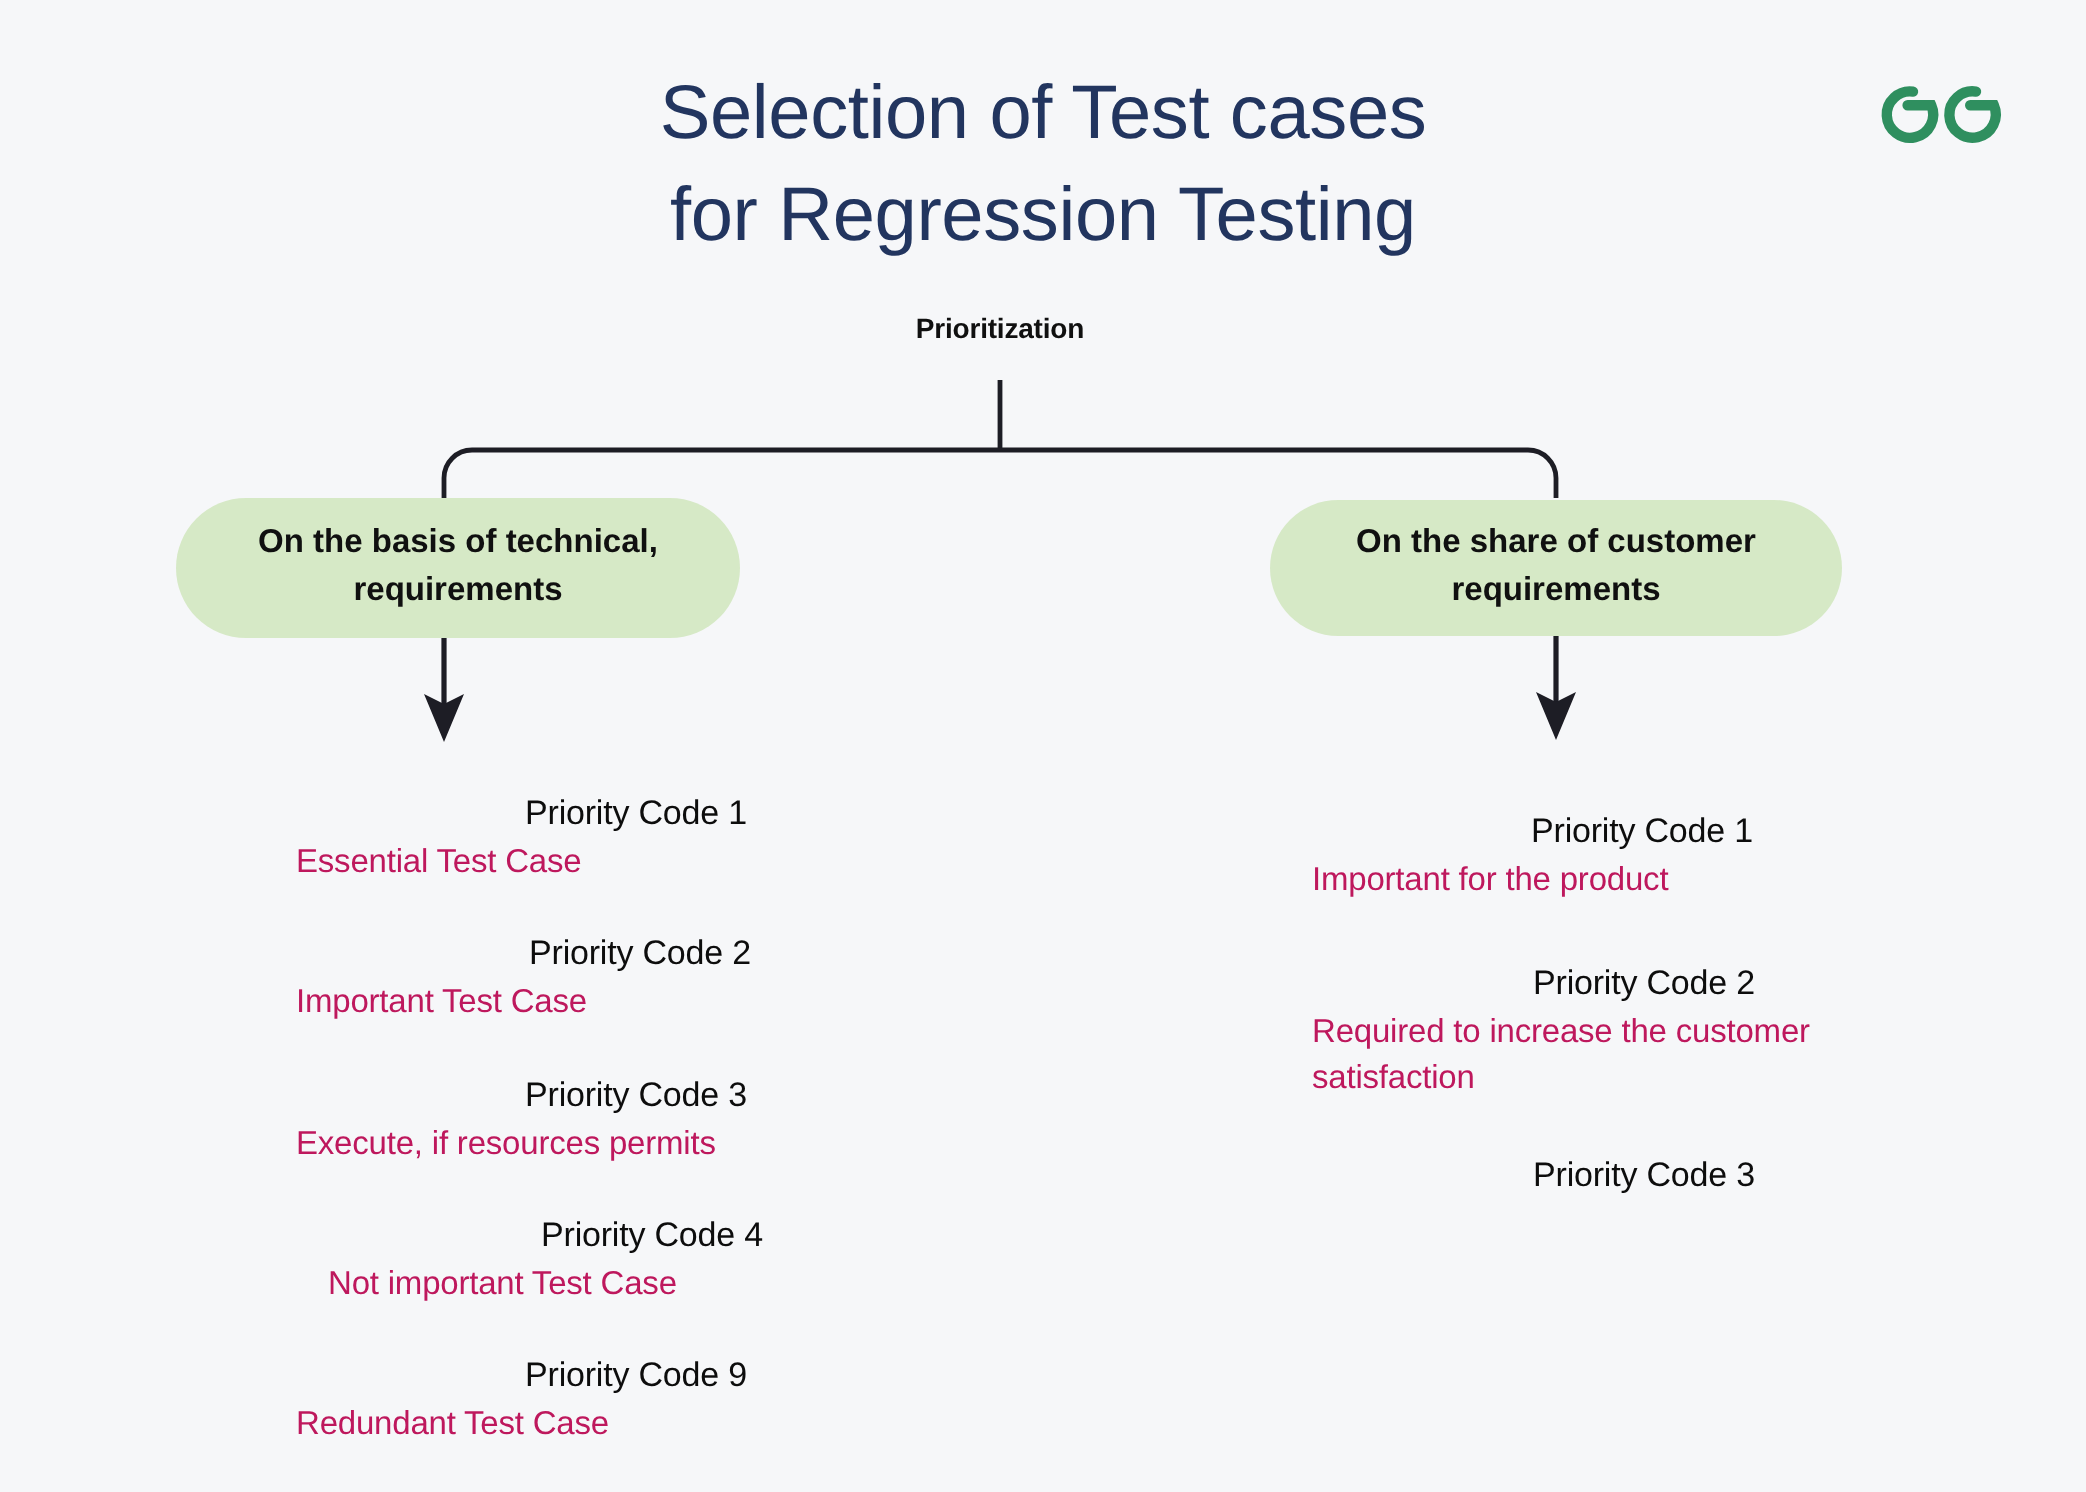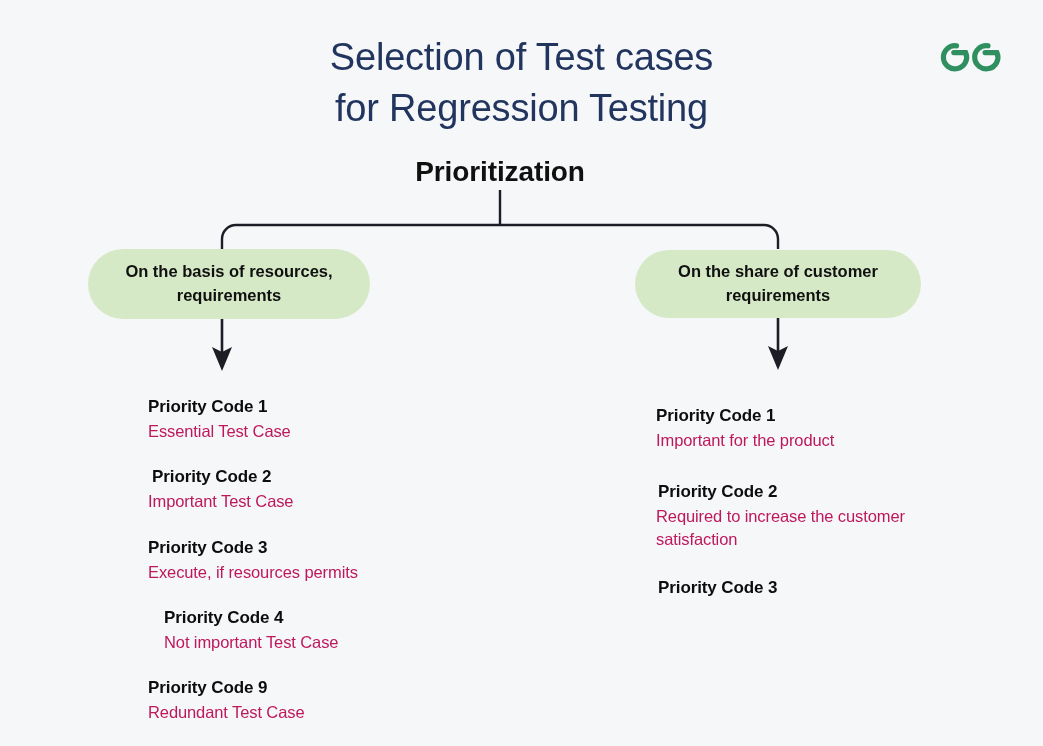--- a/index.html
+++ b/index.html
@@ -47,21 +47,21 @@
   #title .tline { display: block; }
 
   
   #root-label {
     position: absolute;
     left: 0;
     top: 156px;
     width: 1000px;
     text-align: center;
     color: #101010;
-    font-size: 28px;
+    font-size: 14px;
     font-weight: bold;
     letter-spacing: -0.1px;
   }
 
   
   #connectors {
     position: absolute;
     left: 0;
     top: 0;
     width: 1043px;
@@ -114,23 +114,24 @@
   }
 
   .priority-item {
     margin-bottom: 21px;
   }
   .priority-item:last-child { margin-bottom: 0; }
 
   .priority-code {
     color: #0d0d0d;
     font-size: 17px;
-    font-weight: bold;
+    font-weight: normal;
     line-height: 1.45;
     letter-spacing: -0.1px;
+    text-align: center;
   }
   .priority-desc {
     color: #be185d;
     font-size: 16.5px;
     font-weight: normal;
     line-height: 1.42;
     letter-spacing: -0.1px;
   }
 
   
@@ -181,21 +182,21 @@
     </g>
 
     <g>
       <line x1="778" y1="318" x2="778" y2="355" stroke="#1d1d25" stroke-width="2.6"></line>
       <path d="M778 370 L768 346 L778 351 L788 346 Z" fill="#1d1d25"></path>
     </g>
   </svg>
 
   <div class="branch-box" id="branch-box-0">
     <span>
-      <span>On the basis of resources,</span><br>
+      <span>On the basis of technical,</span><br>
       <span>requirements</span>
     </span>
   </div>
 
   <div class="branch-box" id="branch-box-1">
     <span>
       <span>On the share of customer</span><br>
       <span>requirements</span>
     </span>
   </div>

